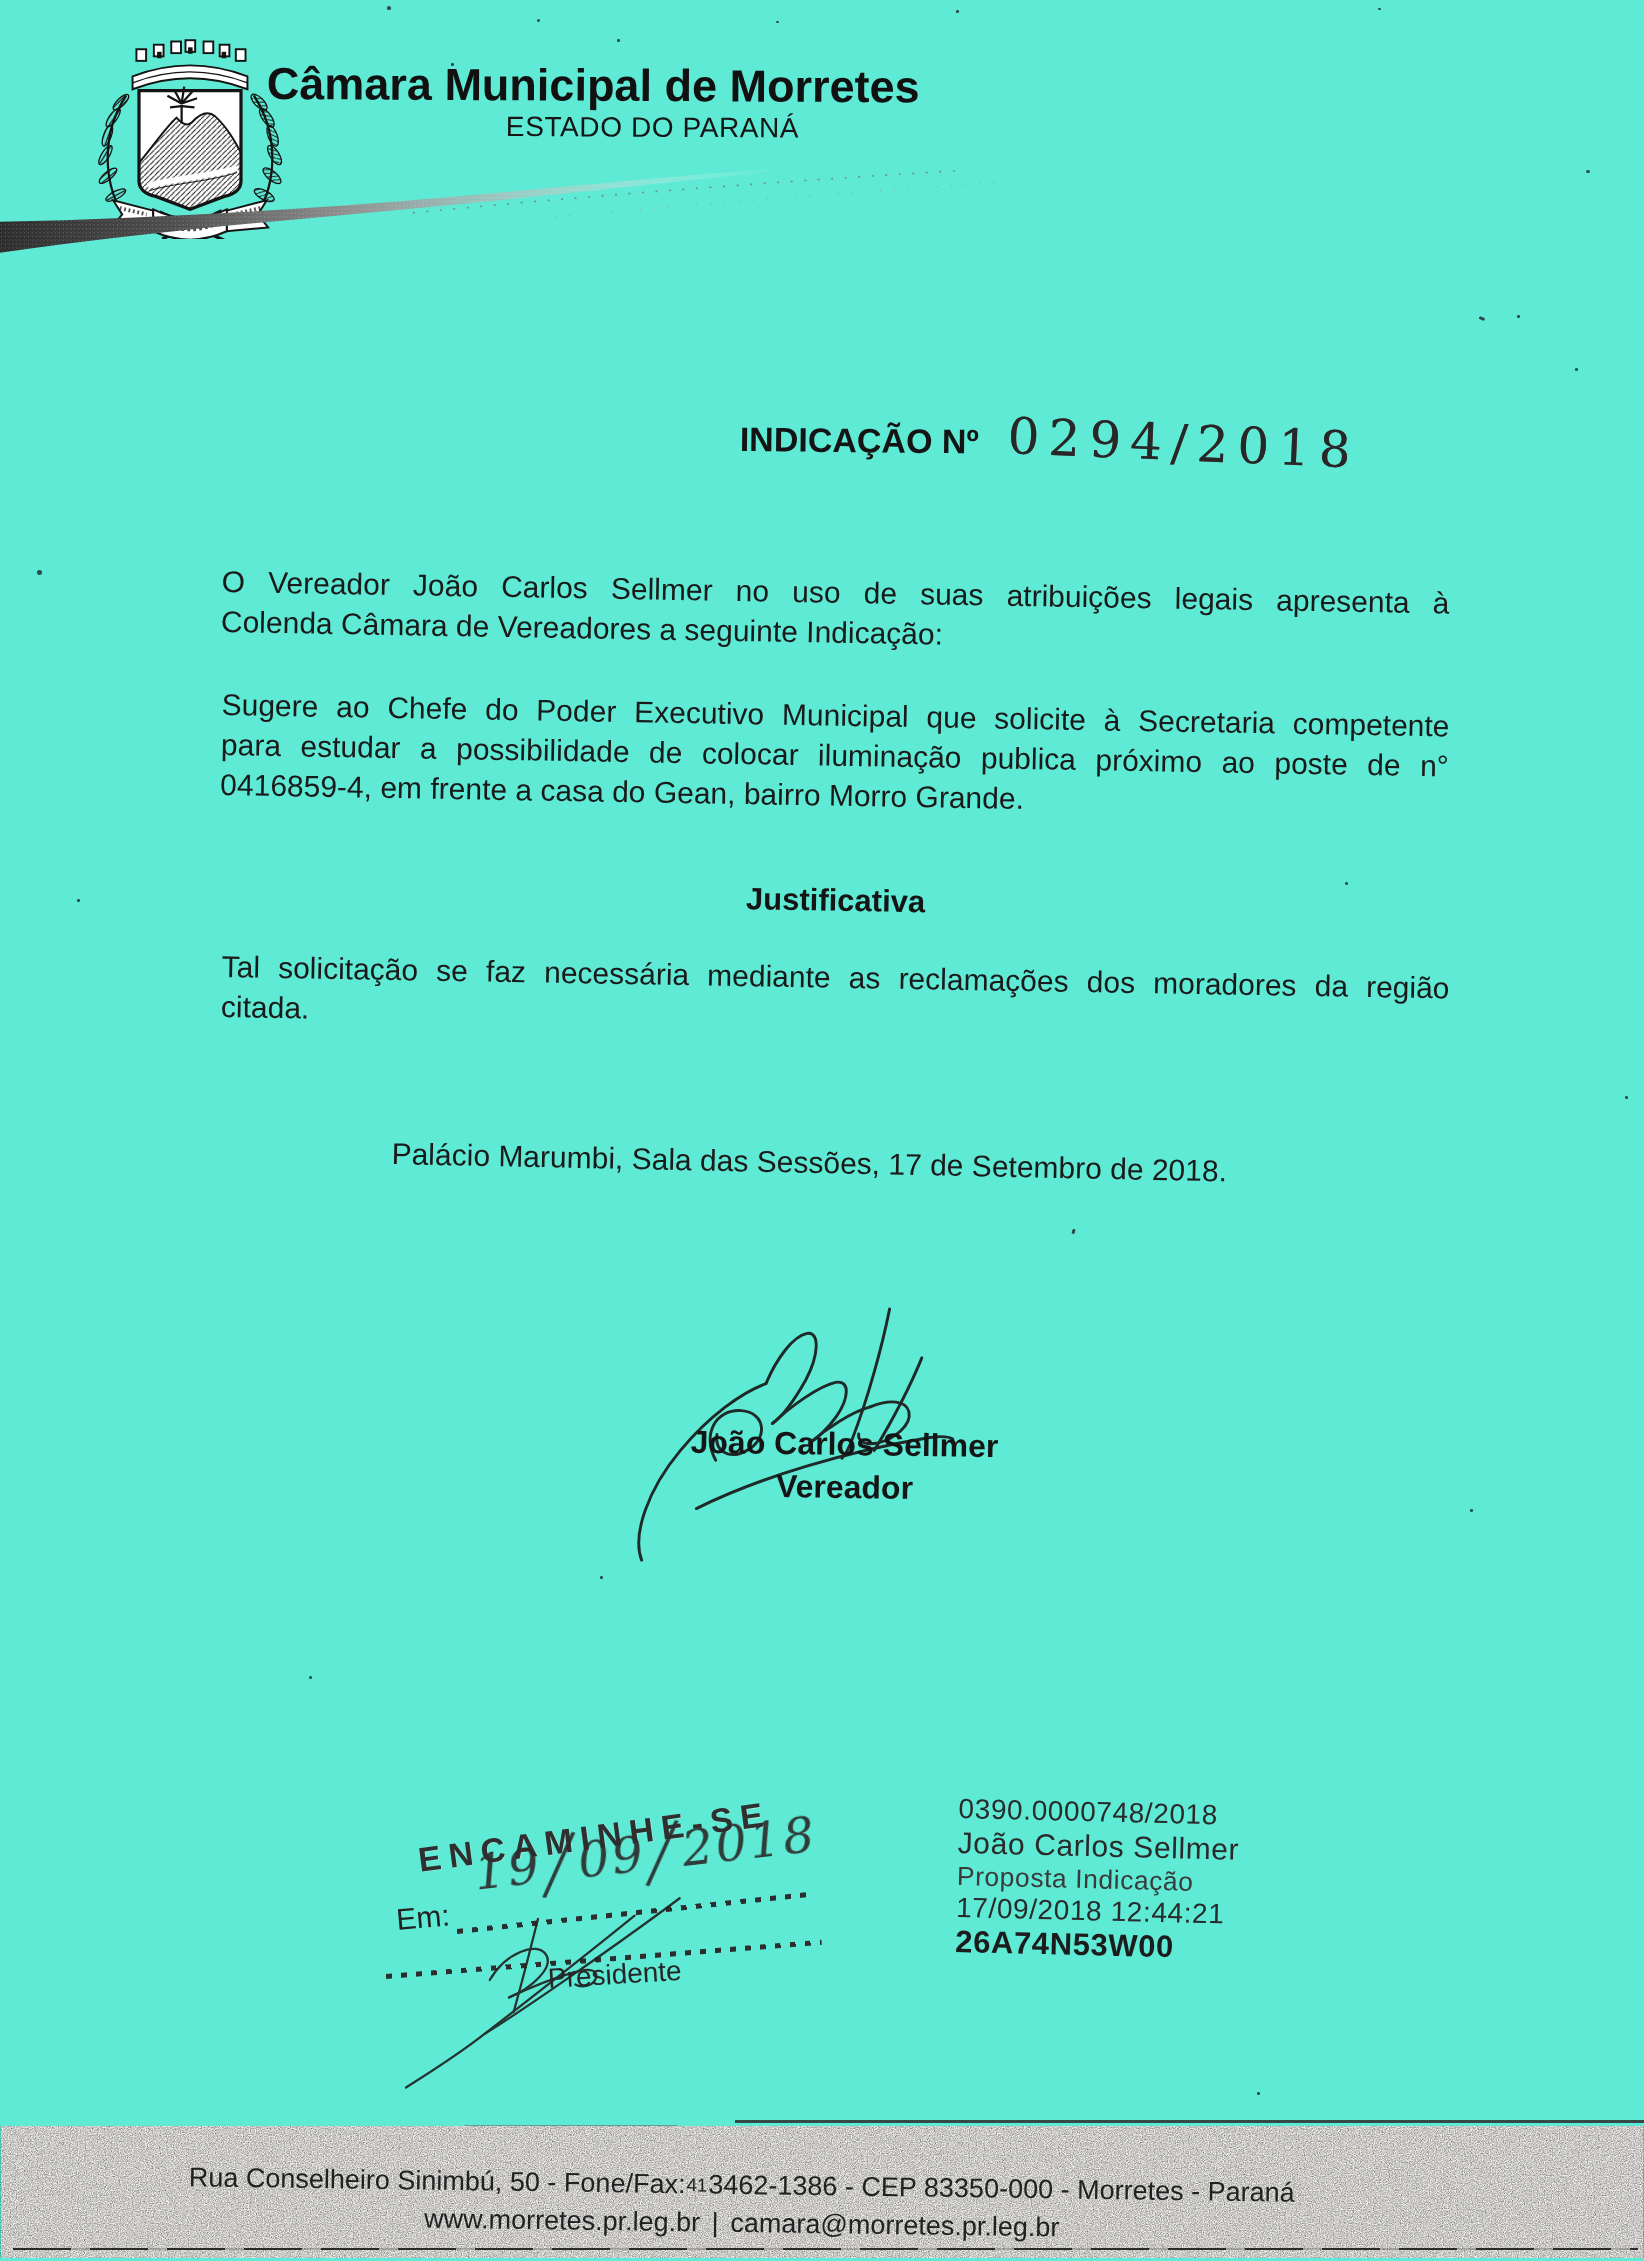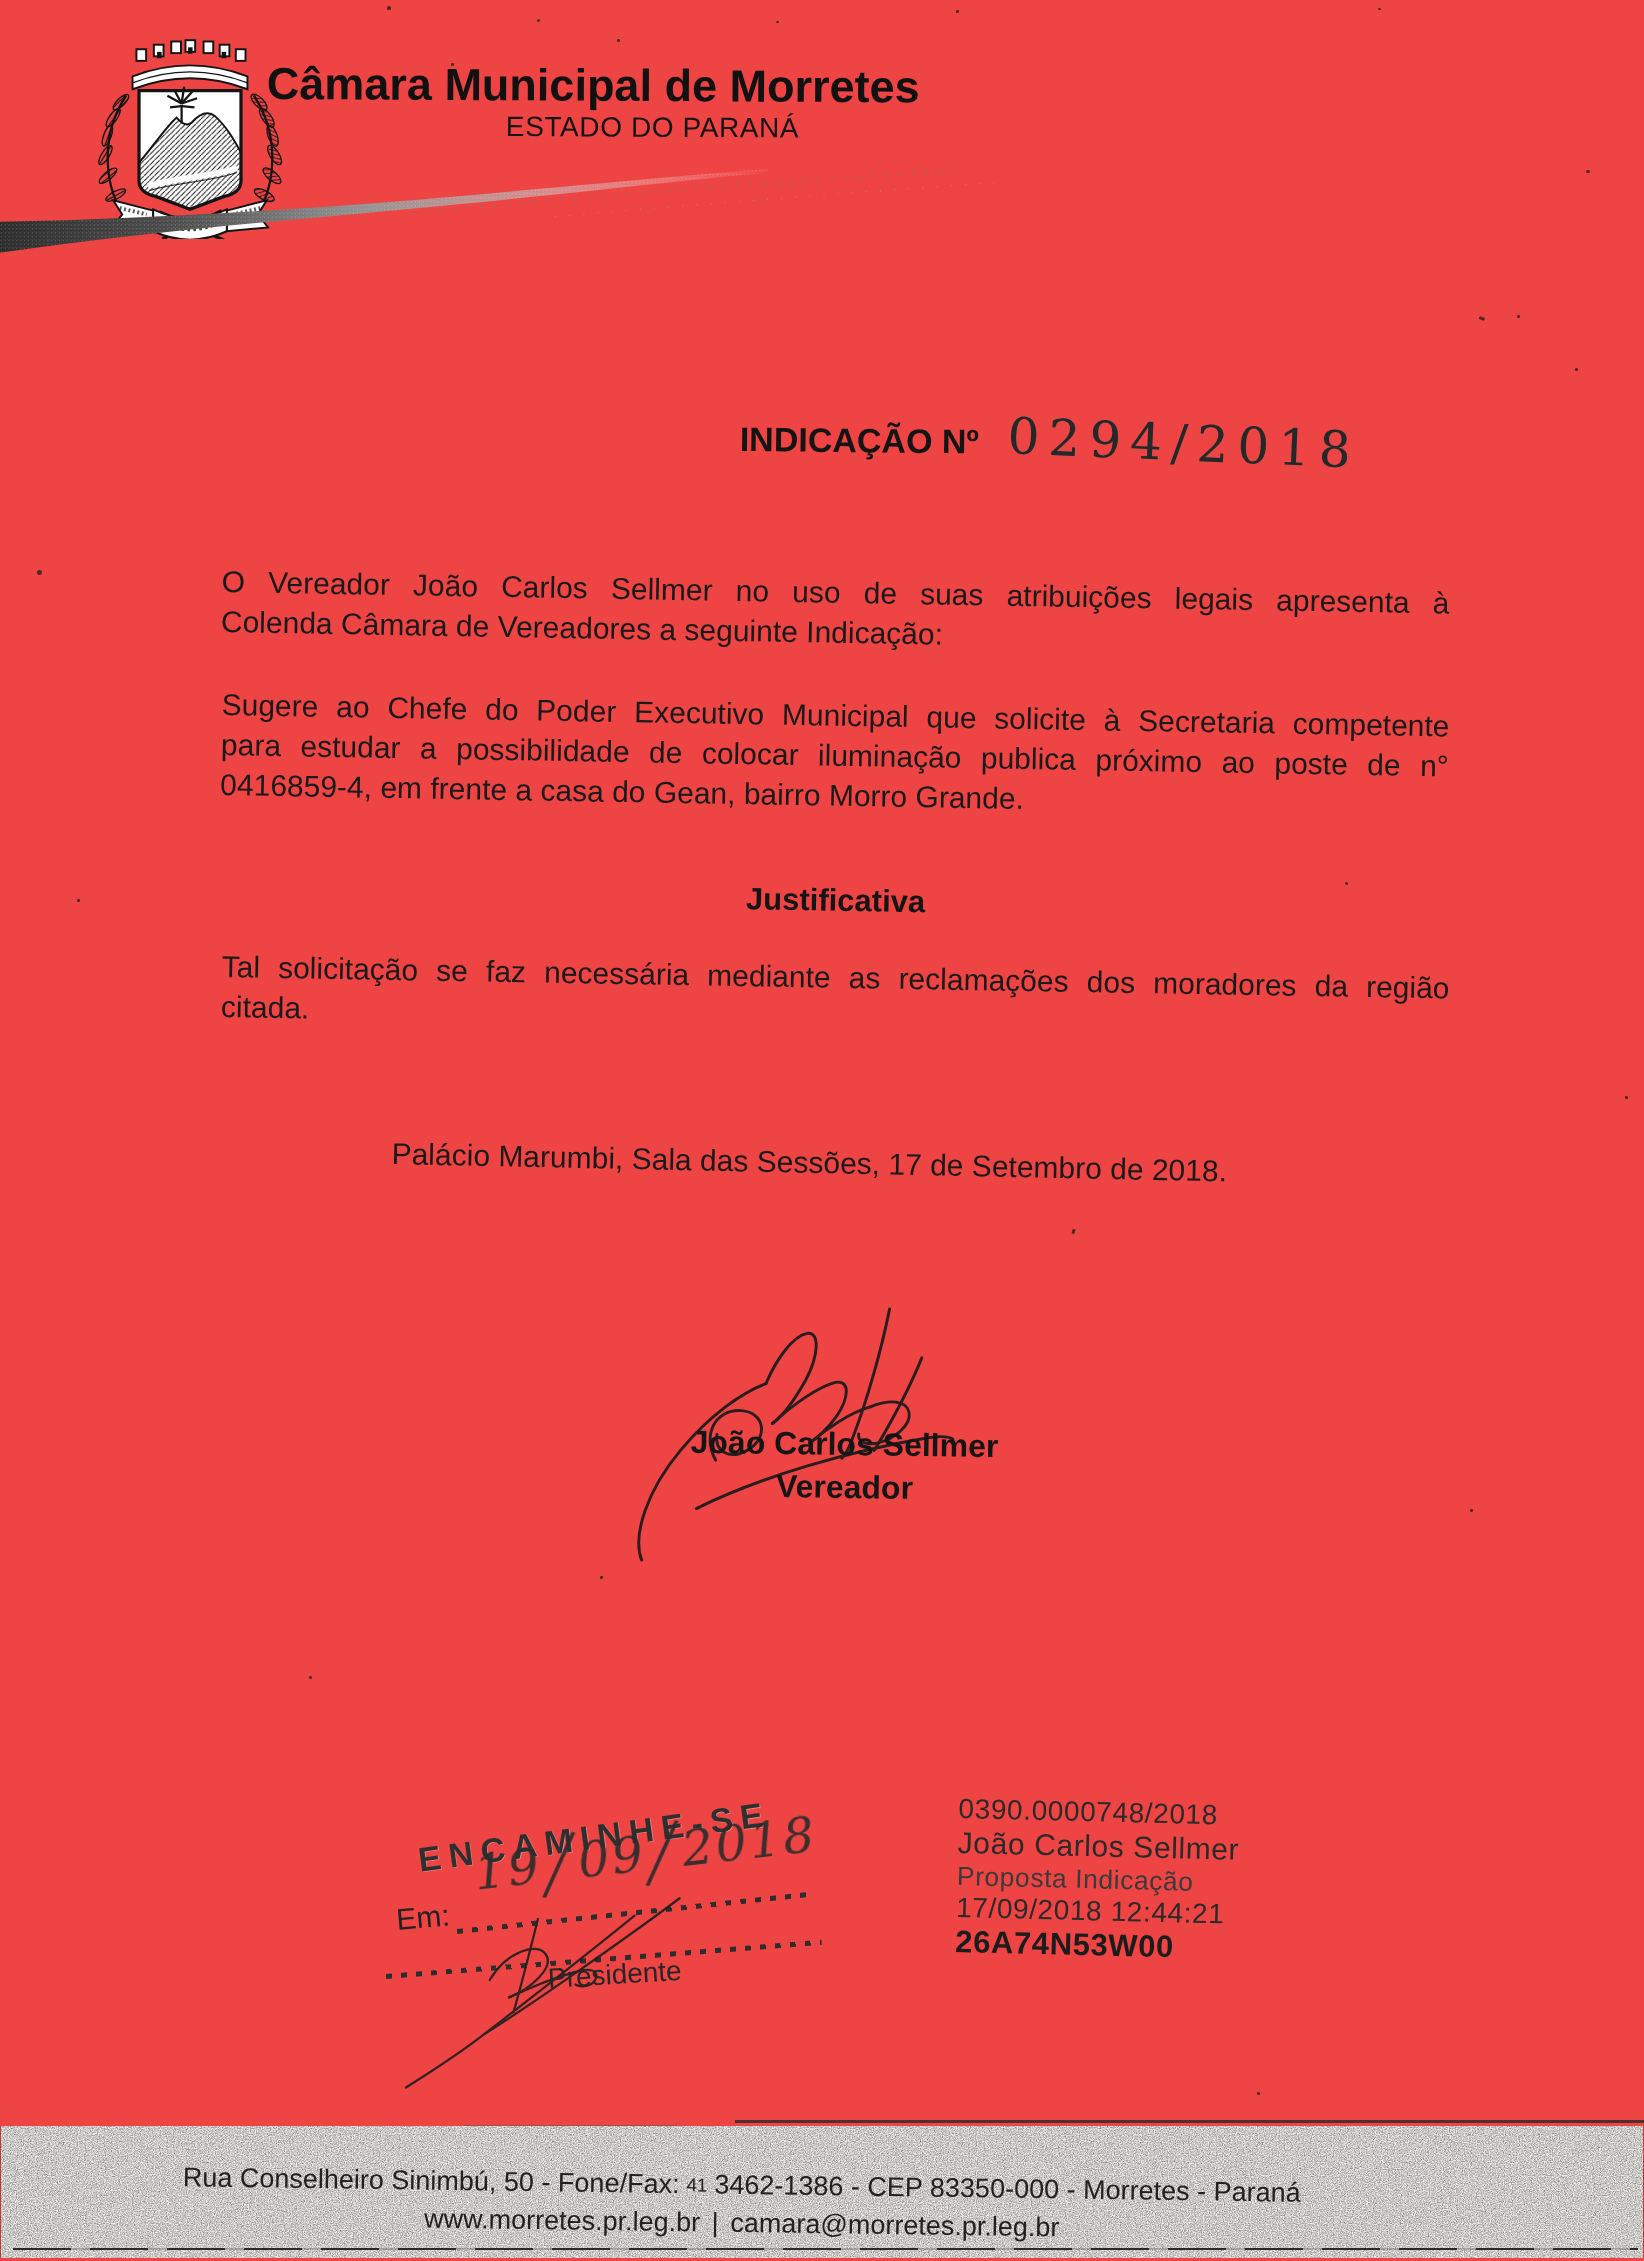--- a/index.html
+++ b/index.html
@@ -1,18 +1,18 @@
 <!DOCTYPE html>
 <html style="font-size:10.3px"><head>
 <meta charset="utf-8">
 <style>
   html,body{margin:0;padding:0;background:#ffffff;}
   #page{
     position:relative;width:1644px;height:2261px;overflow:hidden;
-    background:#ef4444;color:#1b1b1b;
+    background:#5eead4;color:#1b1b1b;
     font-family:"Liberation Sans",sans-serif;
   }
   .abs{position:absolute;}
   
   .org-name{left:267px;top:58px;font-size:45px;font-weight:bold;letter-spacing:0;
     transform:rotate(.3deg);transform-origin:0 0;color:#111;}
   .org-state{left:506px;top:111px;font-size:28px;letter-spacing:0.6px;color:#161616;
     transform:rotate(.3deg);transform-origin:0 0;}
   
   .doc-title{left:740px;top:420px;font-size:34px;font-weight:bold;color:#141414;
@@ -60,21 +60,21 @@
   
   .footer-band{left:0;top:2126px;}
   .footer-line-top{left:735px;top:2120px;width:909px;height:2.6px;background:#2e2e2e;opacity:.85;}
   .footer-line-top2{left:464px;top:2125px;width:213px;height:1.3px;background:#555;opacity:.5;}
   .footer-line-bottom{left:13px;top:2248px;width:1625px;height:1.9px;
     background:repeating-linear-gradient(90deg,#2a2a2a 0 58px,rgba(42,42,42,.25) 58px 77px);}
   .footer-text1{left:97px;top:2161px;width:1290px;text-align:center;font-size:27px;
     color:#212121;transform:rotate(.8deg);transform-origin:0 0;}
   .footer-text2{left:97px;top:2199px;width:1290px;text-align:center;font-size:27px;
     color:#212121;transform:rotate(.8deg);transform-origin:0 0;}
-  .small-area{font-size:18.7px;position:relative;top:-1.9px;margin:0 7px;}
+  .small-area{font-size:18.7px;position:relative;top:-1.9px;margin:0 1px;}
   .sep{margin:0 11.6px;font-weight:300;}
   
   .speck{position:absolute;background:#222;border-radius:50%;opacity:.8;}
   svg.line-art{position:absolute;}
 </style>
 </head>
 <body>
 
 <div id="page">
 

